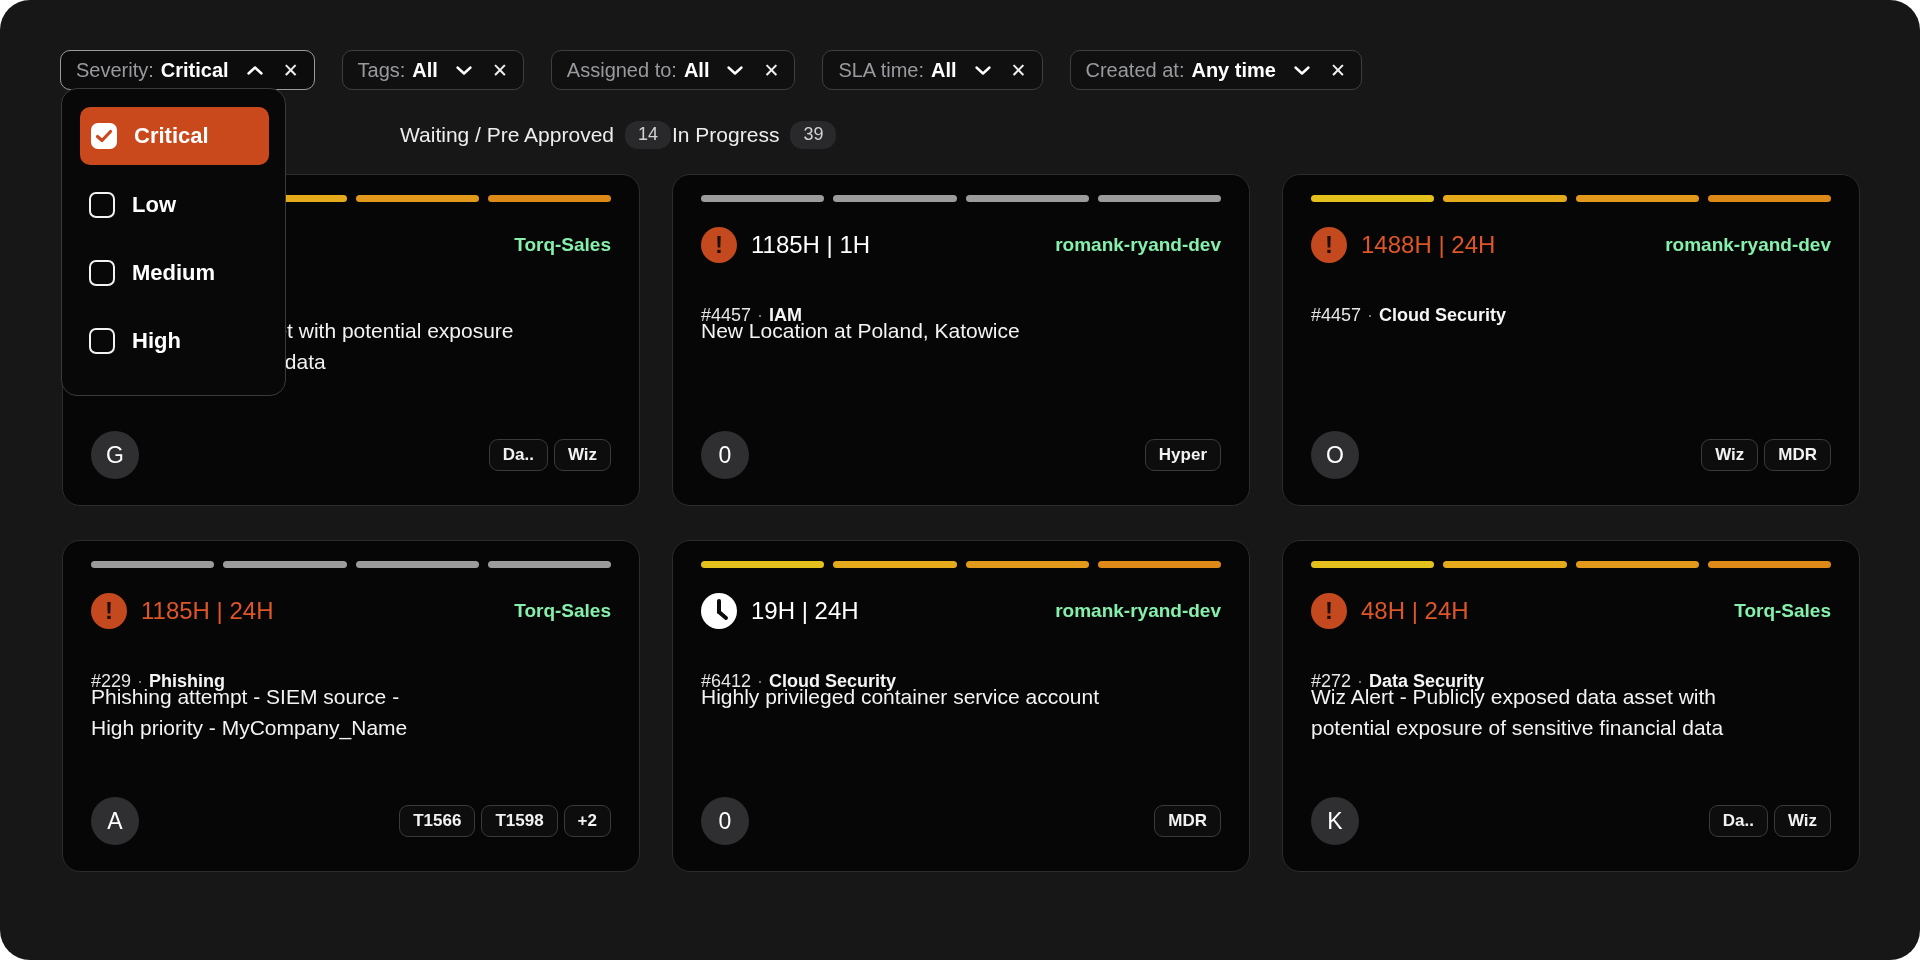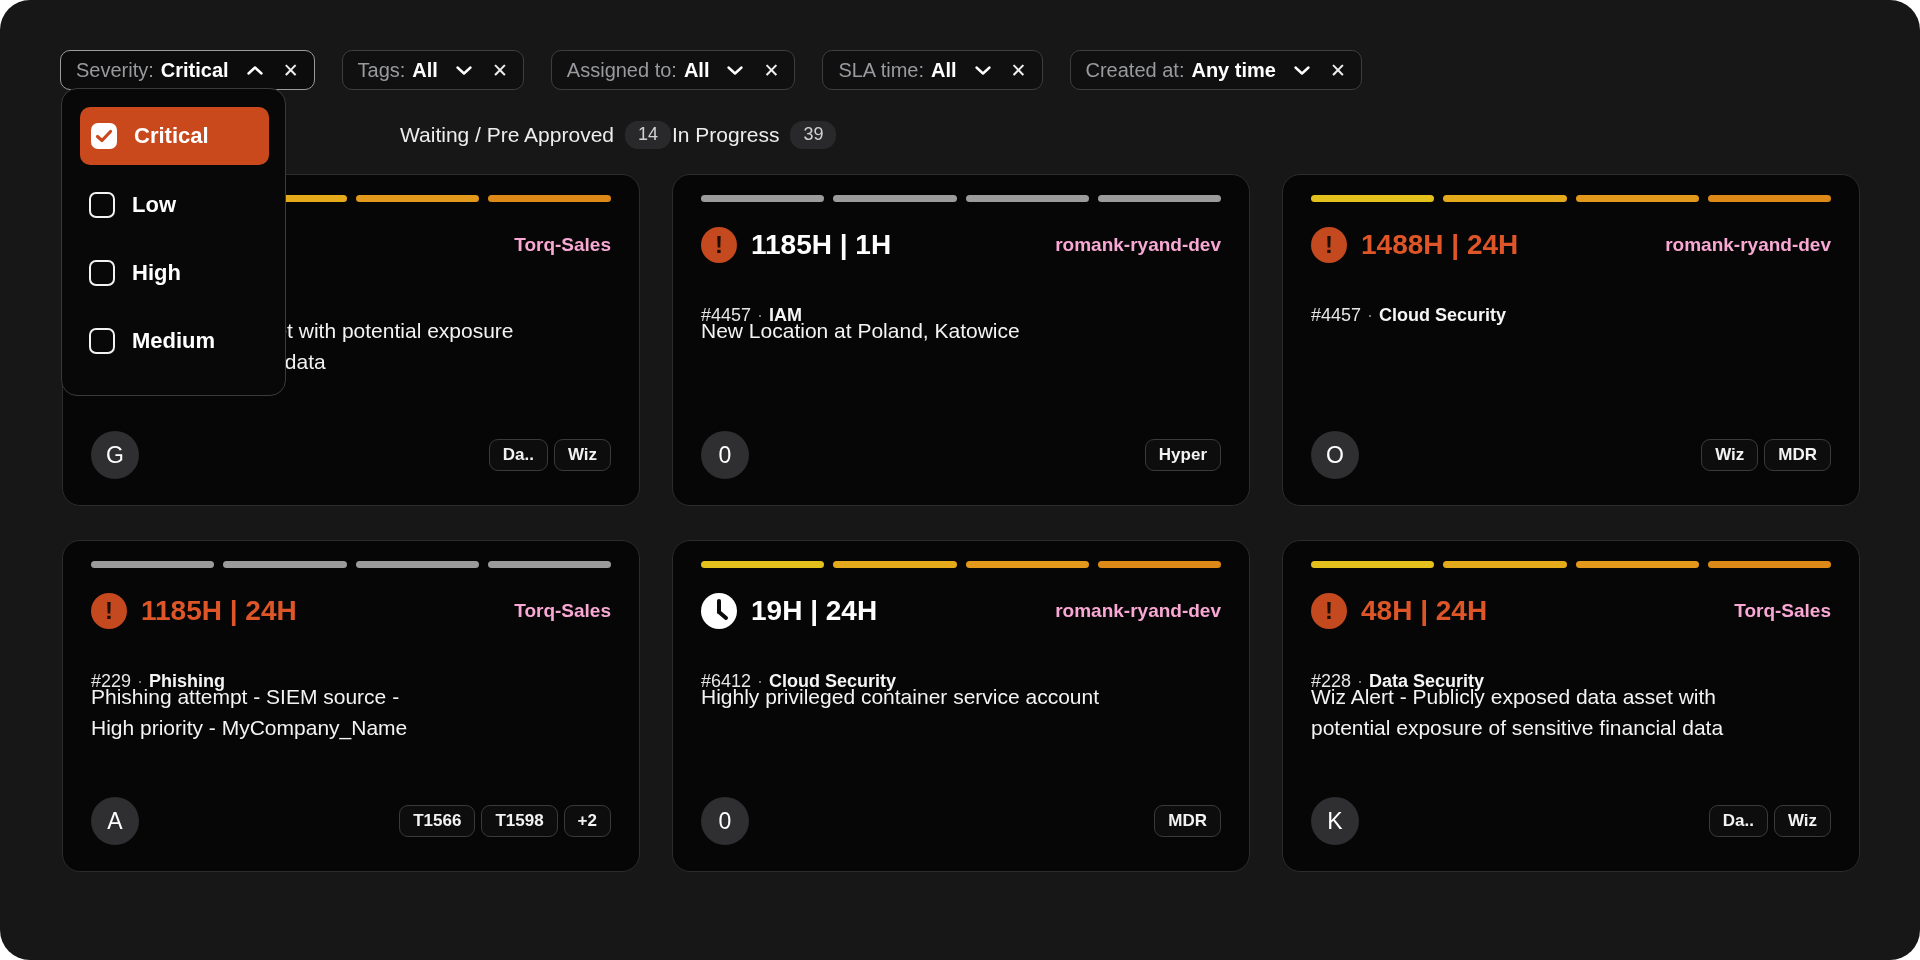--- a/index.html
+++ b/index.html
@@ -38,23 +38,23 @@
   
   .card{position:absolute;width:578px;height:332px;background:#060607;border:1px solid #2c2c2e;
         border-radius:18px;box-sizing:border-box;cursor:pointer;}
   .progress{position:absolute;left:28px;right:28px;top:20px;height:7px;display:flex;gap:9px;}
   .seg{flex:1;border-radius:4px;background:#9b9b9b;}
   .sla-row{position:absolute;left:28px;right:28px;top:50px;height:40px;display:flex;align-items:center;}
   .sla-icon{width:36px;height:36px;border-radius:50%;flex:none;display:flex;align-items:center;
             justify-content:center;}
   .sla-icon.warn{background:#c5491e;color:#1c0e07;font-size:24px;font-weight:800;}
   .sla-icon.clock{background:#ffffff;}
-  .sla-text{margin-left:14px;font-size:28px;font-weight:700;color:#ffffff;}
+  .sla-text{margin-left:14px;font-size:24px;font-weight:400;color:#ffffff;}
   .sla-text.orange{color:#de5627;}
-  .assignee{margin-left:auto;font-size:19px;font-weight:700;color:#f9a8d4;}
+  .assignee{margin-left:auto;font-size:19px;font-weight:700;color:#86efac;}
   .id-row{position:absolute;left:28px;right:28px;top:130px;font-size:18px;color:#e6e6e6;white-space:nowrap;}
   .id-sep{color:#8a8a8a;padding:0 6px;}
   .id-cat{font-weight:700;color:#f5f5f5;}
   .card-title{position:absolute;left:28px;right:28px;top:140px;font-size:21px;line-height:31px;
               color:#f3f3f3;white-space:pre-line;}
   .footer{position:absolute;left:28px;right:28px;bottom:26px;display:flex;align-items:center;}
   .avatar{width:48px;height:48px;border-radius:50%;background:#2f2f31;color:#ffffff;font-size:23px;
           display:flex;align-items:center;justify-content:center;}
   .tags{margin-left:auto;display:flex;gap:6px;}
   .chip{border:1px solid #3a3a3c;border-radius:9px;background:#0d0d0e;color:#f2f2f2;
@@ -260,21 +260,21 @@
         <span class="seg" style="background: rgb(229, 170, 27);"></span>
         <span class="seg" style="background: rgb(226, 152, 26);"></span>
         <span class="seg" style="background: rgb(221, 137, 23);"></span>
     </div>
     <div class="sla-row">
       <span class="sla-icon warn">!</span>
       <span class="sla-text orange">48H | 24H</span>
       <span class="assignee">Torq-Sales</span>
     </div>
     <div class="id-row">
-      <span>#228</span><span class="id-sep">·</span><span class="id-cat">Data Security</span>
+      <span>#272</span><span class="id-sep">·</span><span class="id-cat">Data Security</span>
     </div>
     <div class="card-title">Wiz Alert - Publicly exposed data asset with
 potential exposure of sensitive financial data</div>
     <div class="footer">
       <div class="avatar">K</div>
       <div class="tags">
         <span class="chip">Da..</span>
         <span class="chip">Wiz</span>
       </div>
     </div>
@@ -288,21 +288,21 @@
           </svg>
       </span>
       <span>Critical</span>
     </div>
     <div class="opt">
       <span class="cbox empty"></span>
       <span>Low</span>
     </div>
     <div class="opt">
       <span class="cbox empty"></span>
-      <span>High</span>
+      <span>Medium</span>
     </div>
     <div class="opt">
       <span class="cbox empty"></span>
-      <span>Medium</span>
+      <span>High</span>
     </div>
   </div>
 
 </div>
 
 </body></html>

